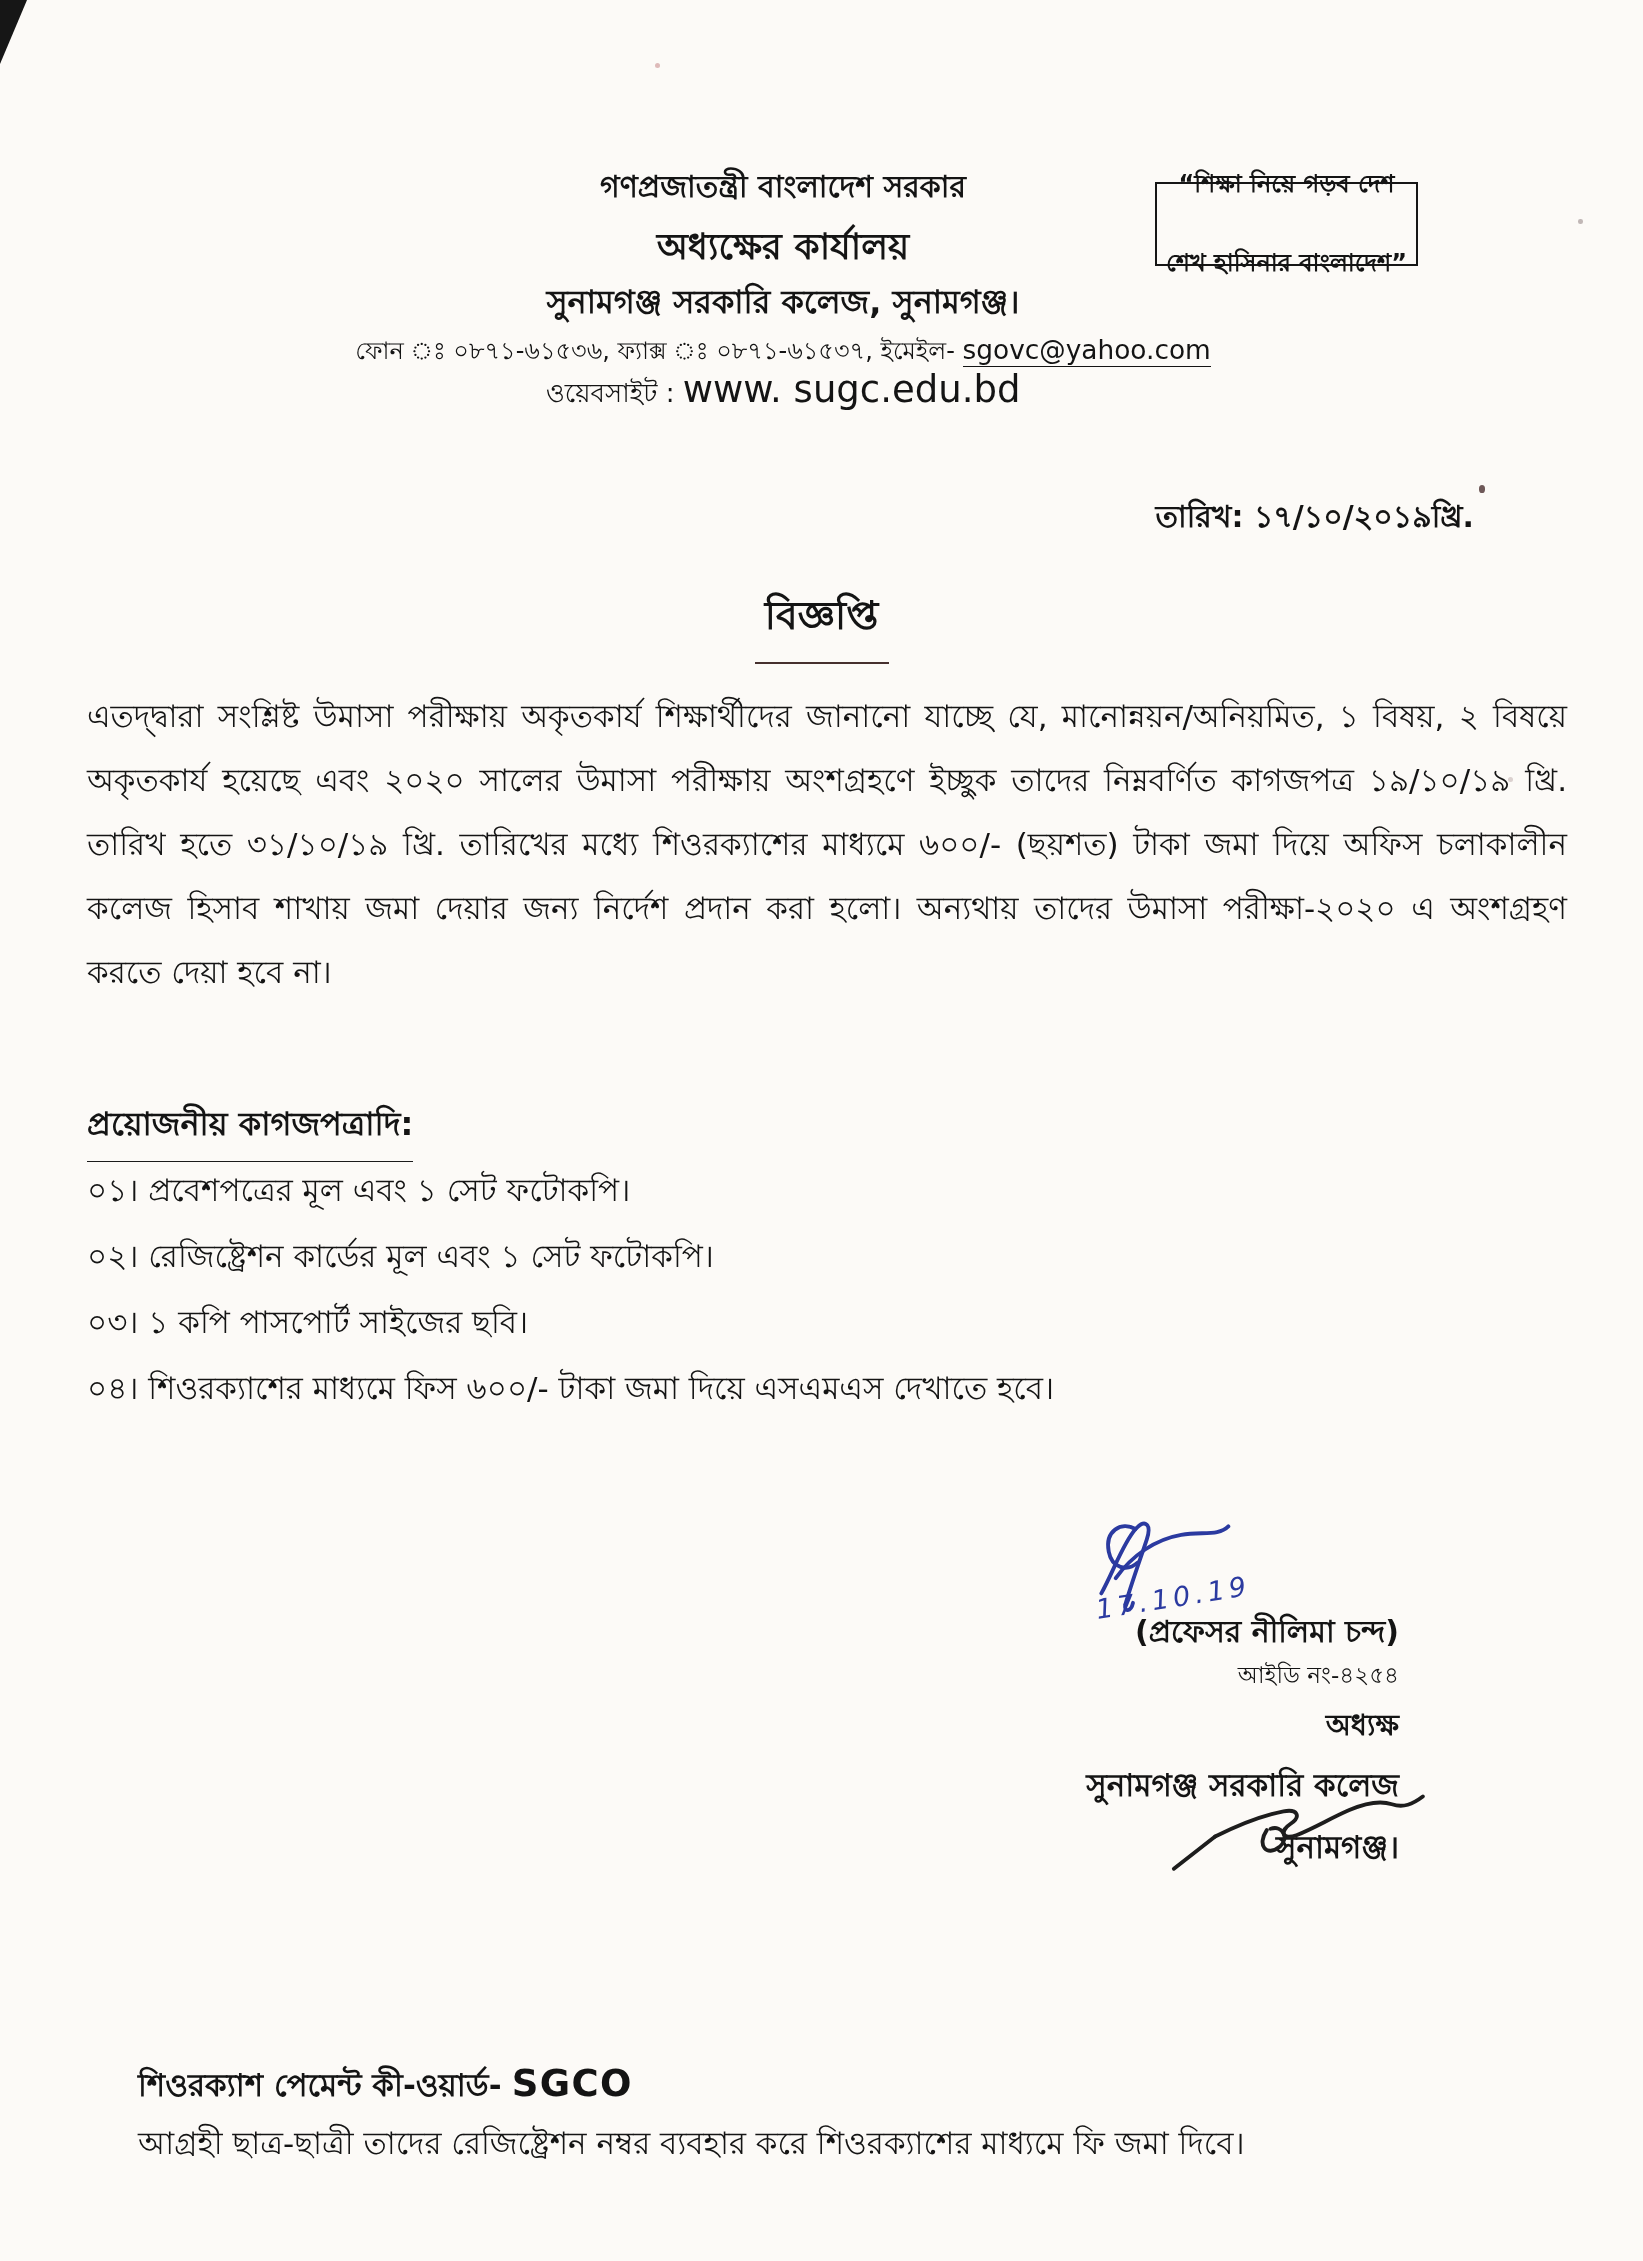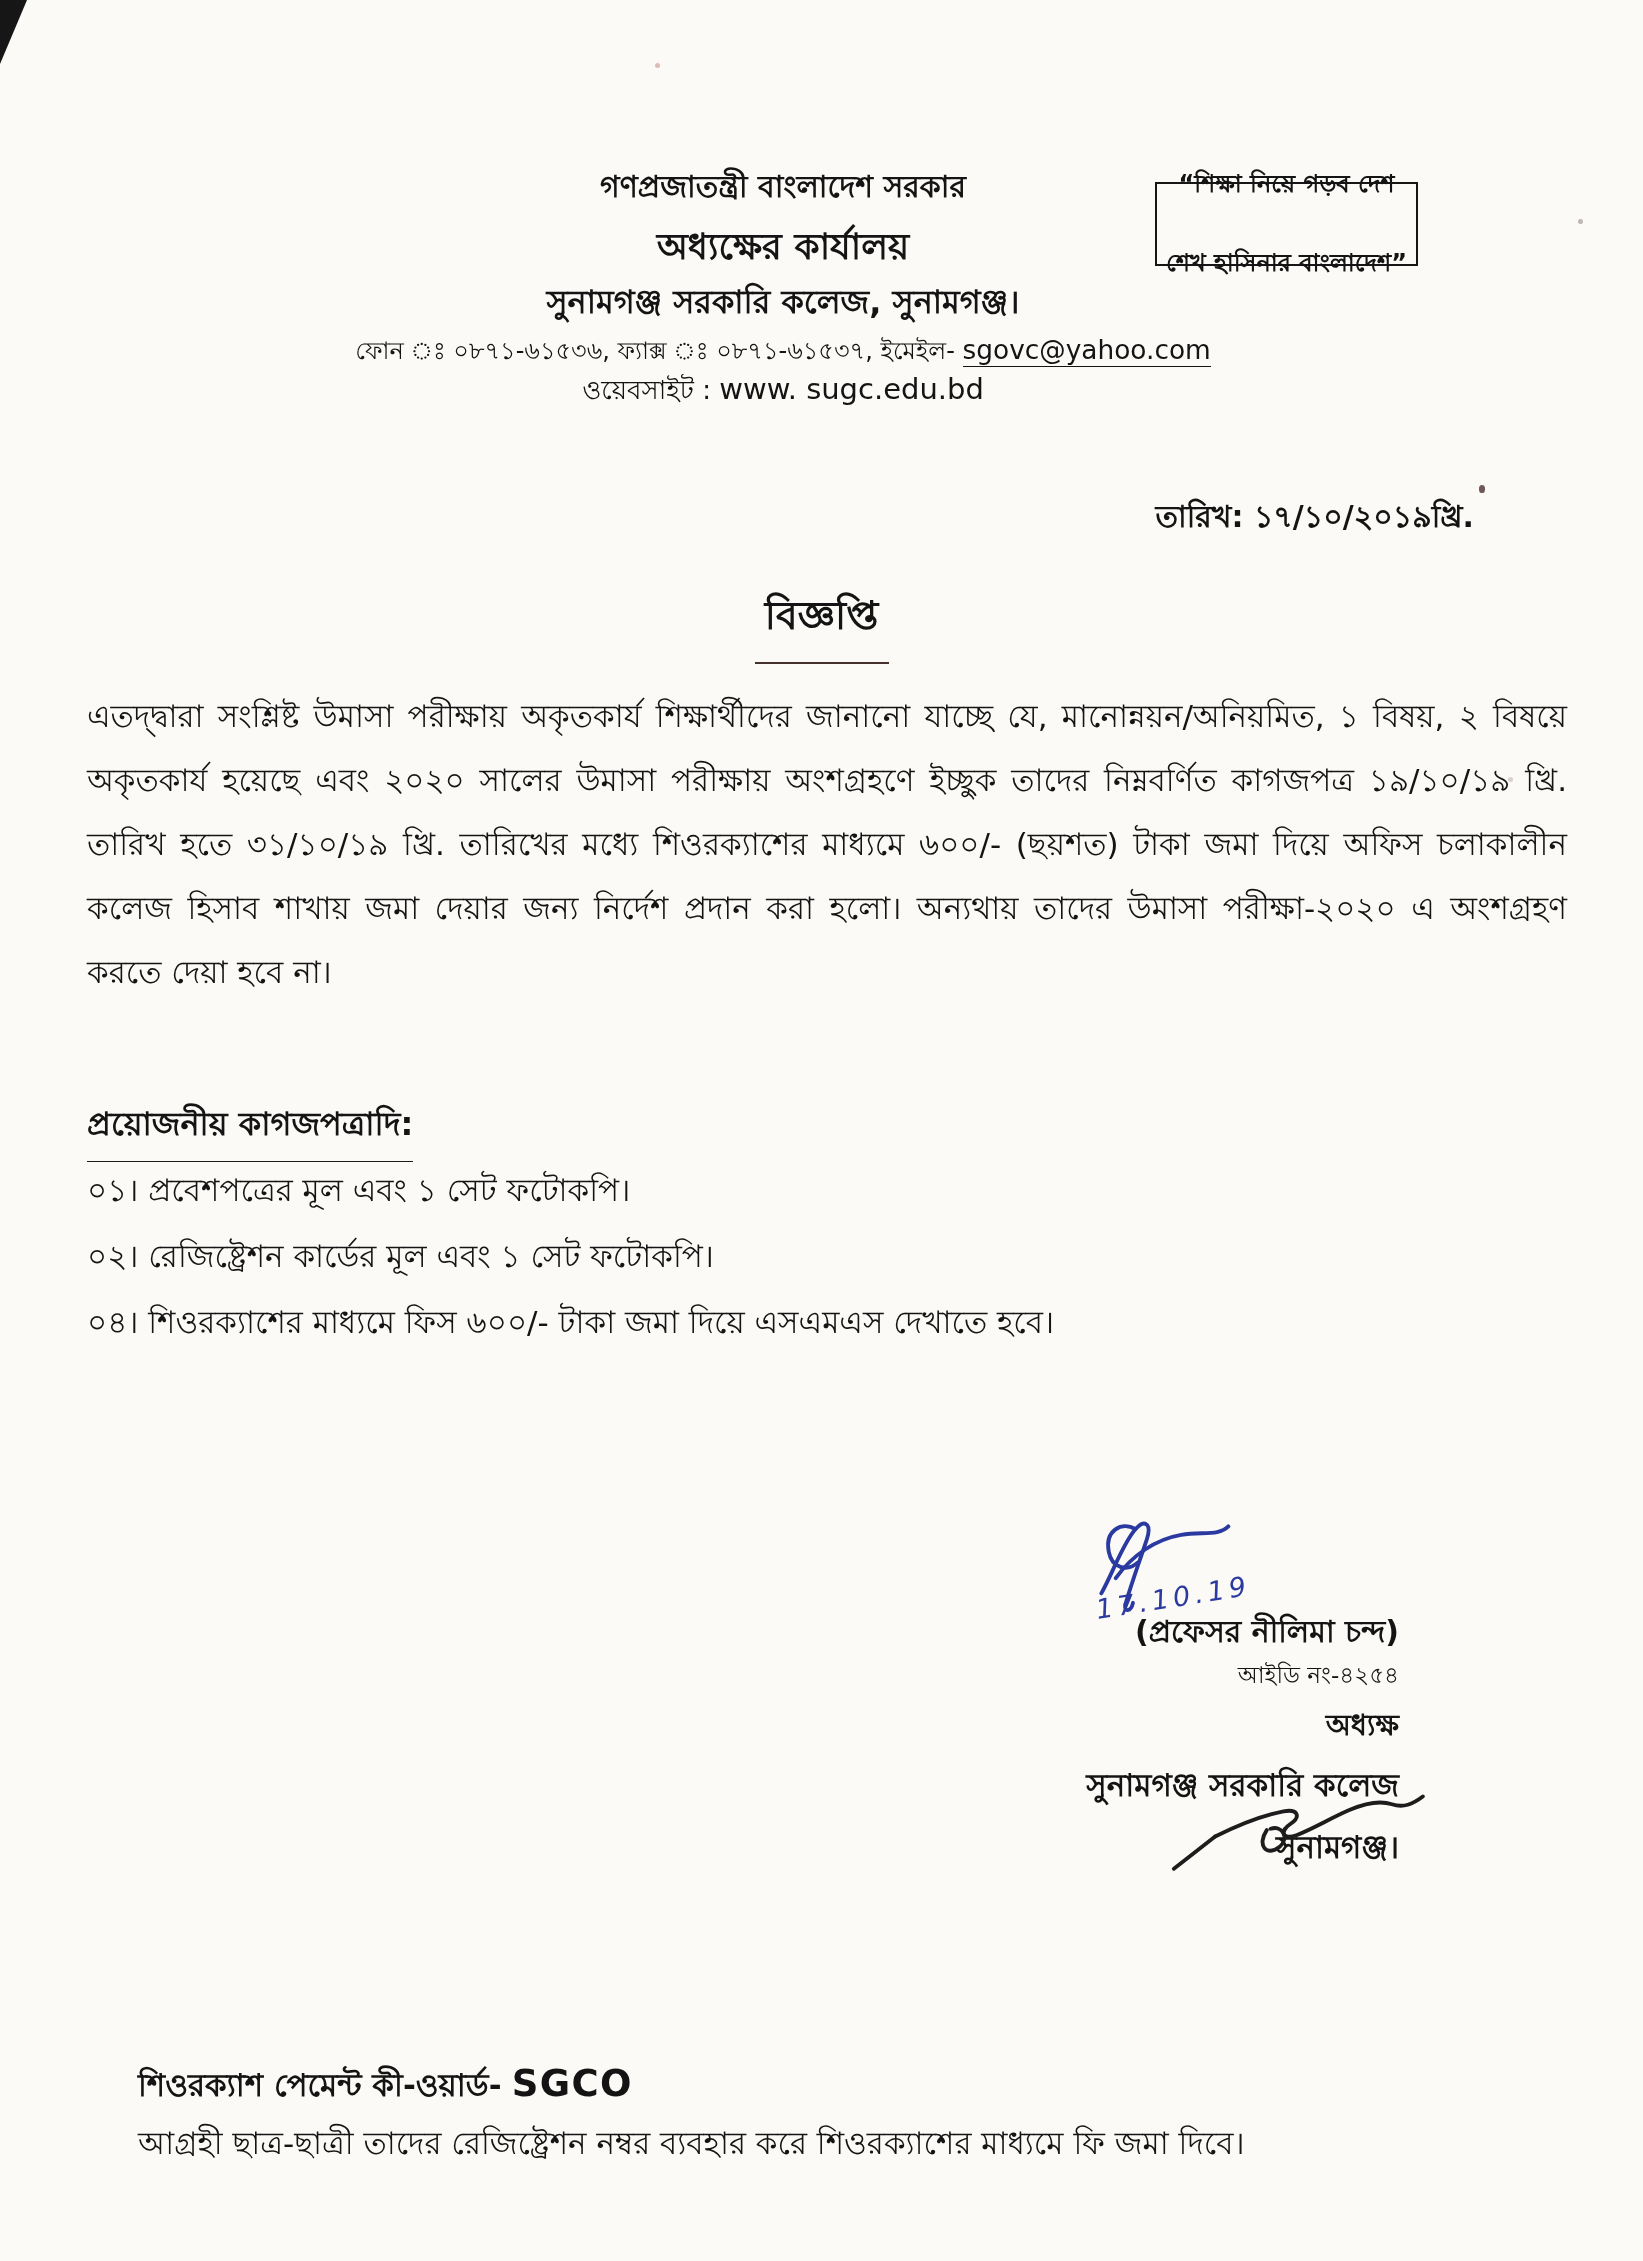--- a/index.html
+++ b/index.html
@@ -30,21 +30,21 @@
   .speck.s4 { left: 1508px; top: 777px; width: 5.2px; height: 5.2px; background:#b9a8a8; opacity:.5; }
 
   
   .letterhead { position: absolute; left: 0; top: 0; width: 1566px; text-align: center; }
   .lh-gov     { position: absolute; left: 0; right: 0; top: 166px; font-size: 30px; font-weight: bold; line-height: 41px; }
   .lh-office  { position: absolute; left: 0; right: 0; top: 224px; font-size: 36px; font-weight: bold; line-height: 46px; }
   .lh-college { position: absolute; left: 0; right: 0; top: 282px; font-size: 32px; font-weight: bold; line-height: 41px; }
   .lh-contact { position: absolute; left: 0; right: 0; top: 334px; font-size: 24px; line-height: 32px; }
   .lh-contact .email { font-size: 26.4px; border-bottom: 1.9px solid #141414; padding-bottom: 1.3px; }
   .lh-site    { position: absolute; left: 0; right: 0; top: 372px; font-size: 26px; line-height: 35px; }
-  .lh-site .site-url { font-size: 29px; text-align: center; }
+  .lh-site .site-url { font-size: 37px; text-align: center; }
 
   
   .slogan-box {
     position: absolute; left: 1155px; top: 182px;
     width: 263px; height: 84px;
     border: 2.6px solid #161616;
     display: flex; flex-direction: column; justify-content: center;
     text-align: center;
     font-size: 24px; font-weight: bold; line-height: 35px; gap: 44px;
   }
@@ -134,20 +134,21 @@
   <div class="date-line">তারিখ: ১৭/১০/২০১৯খ্রি.</div>
 
   <div class="notice-title">বিজ্ঞপ্তি</div>
 
   <div class="notice-body">এতদ্দ্বারা সংশ্লিষ্ট উমাসা পরীক্ষায় অকৃতকার্য শিক্ষার্থীদের জানানো যাচ্ছে যে, মানোন্নয়ন/অনিয়মিত, ১ বিষয়, ২ বিষয়ে অকৃতকার্য হয়েছে এবং ২০২০ সালের উমাসা পরীক্ষায় অংশগ্রহণে ইচ্ছুক তাদের নিম্নবর্ণিত কাগজপত্র ১৯/১০/১৯ খ্রি. তারিখ হতে ৩১/১০/১৯ খ্রি. তারিখের মধ্যে শিওরক্যাশের মাধ্যমে ৬০০/- (ছয়শত) টাকা জমা দিয়ে অফিস চলাকালীন কলেজ হিসাব শাখায় জমা দেয়ার জন্য নির্দেশ প্রদান করা হলো। অন্যথায় তাদের উমাসা পরীক্ষা-২০২০ এ অংশগ্রহণ করতে দেয়া হবে না।</div>
 
   <div class="docs-heading">প্রয়োজনীয় কাগজপত্রাদি:</div>
   <div class="docs-list">
     <div class="doc-item">০১। প্রবেশপত্রের মূল এবং ১ সেট ফটোকপি।</div>
     <div class="doc-item">০২। রেজিষ্ট্রেশন কার্ডের মূল এবং ১ সেট ফটোকপি।</div>
+    <div class="doc-item">০৩। ১ কপি পাসপোর্ট সাইজের ছবি।</div>
     <div class="doc-item">০৪। শিওরক্যাশের মাধ্যমে ফিস ৬০০/- টাকা জমা দিয়ে এসএমএস দেখাতে হবে।</div>
   </div>
 
   <div class="sig-flourish">
     <svg width="161" height="97" viewBox="0 0 250 150" fill="none">
       <path d="M30,118 C52,84 68,44 90,22 C106,7 116,16 106,40 C92,74 76,110 66,138" stroke="#2b3aa0" stroke-width="6" stroke-linecap="round"></path>
       <path d="M90,22 C68,8 42,22 46,54 C49,80 72,88 90,74" stroke="#2b3aa0" stroke-width="6" stroke-linecap="round"></path>
       <path d="M54,96 C82,62 120,40 160,36 C194,33 218,42 234,28" stroke="#2b3aa0" stroke-width="6" stroke-linecap="round"></path>
       <path d="M66,138 C62,150 74,150 78,136" stroke="#2b3aa0" stroke-width="6" stroke-linecap="round"></path>
     </svg>

